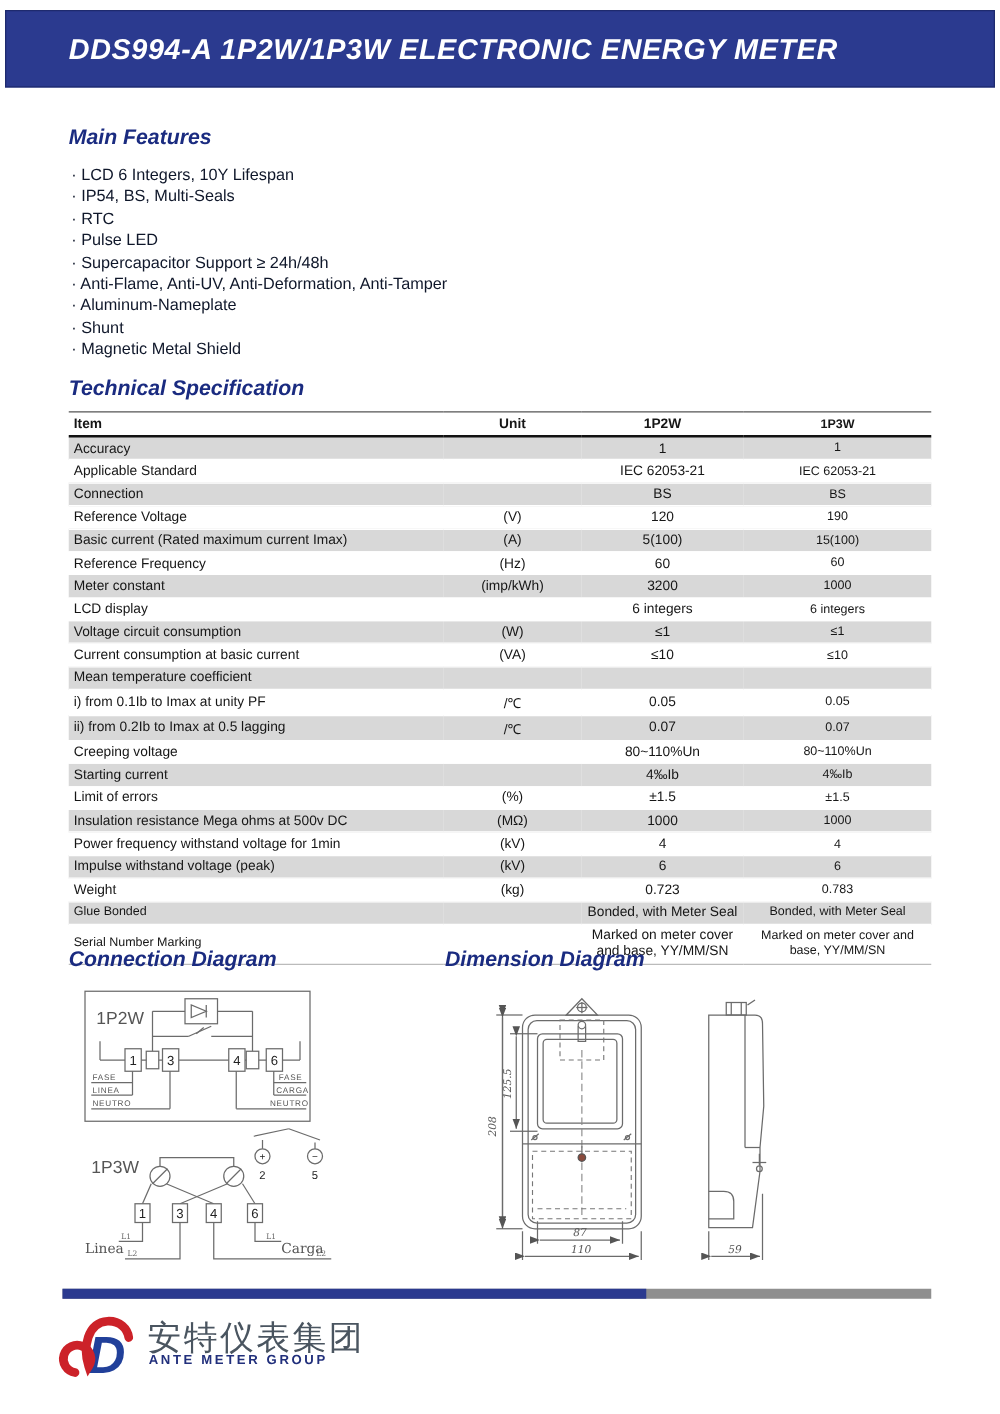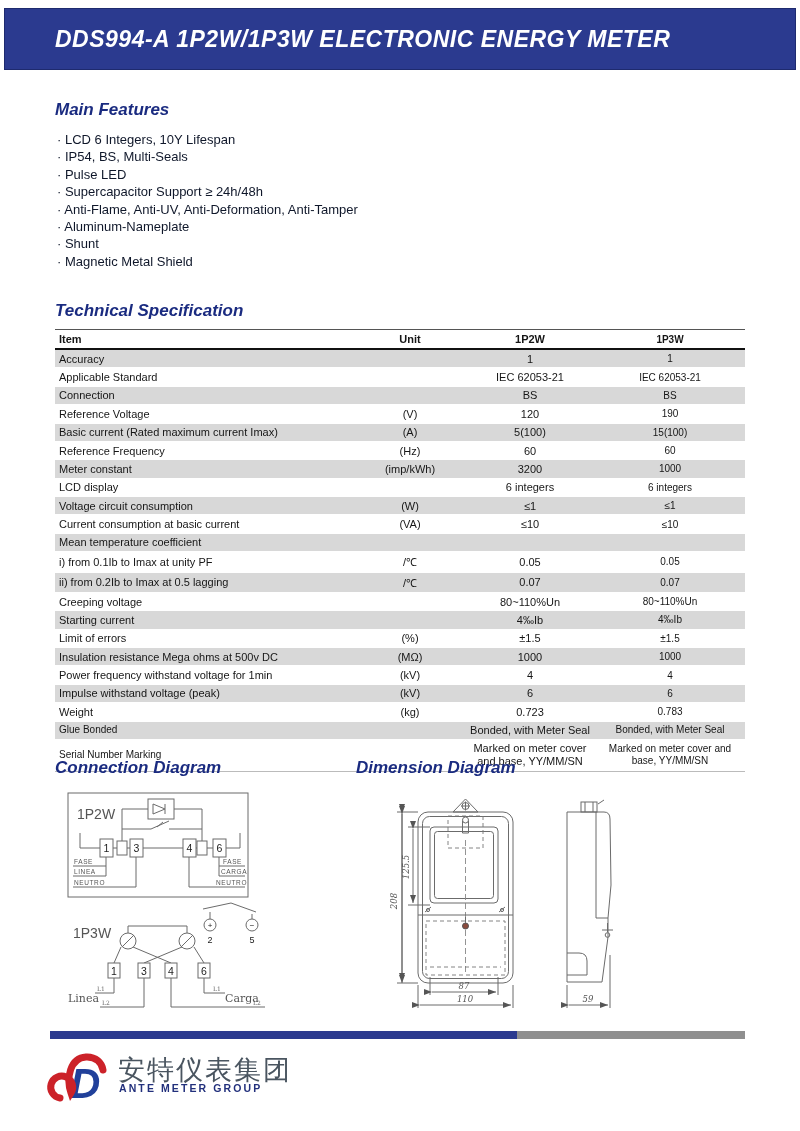--- a/index.html
+++ b/index.html
@@ -68,20 +68,21 @@
 <div id="page">
 
   <div class="banner">
     <h1>DDS994-A 1P2W/1P3W ELECTRONIC ENERGY METER</h1>
   </div>
 
   <h2 class="sec-title" style="left:55px;top:100px;">Main Features</h2>
   <ul class="features" id="features-list">
       <li>LCD 6 Integers, 10Y Lifespan</li>
       <li>IP54, BS, Multi-Seals</li>
+      <li>RTC</li>
       <li>Pulse LED</li>
       <li>Supercapacitor Support ≥ 24h/48h</li>
       <li>Anti-Flame, Anti-UV, Anti-Deformation, Anti-Tamper</li>
       <li>Aluminum-Nameplate</li>
       <li>Shunt</li>
       <li>Magnetic Metal Shield</li>
     </ul>
 
   <h2 class="sec-title" style="left:55px;top:301px;">Technical Specification</h2>
   <table class="spec-table">

